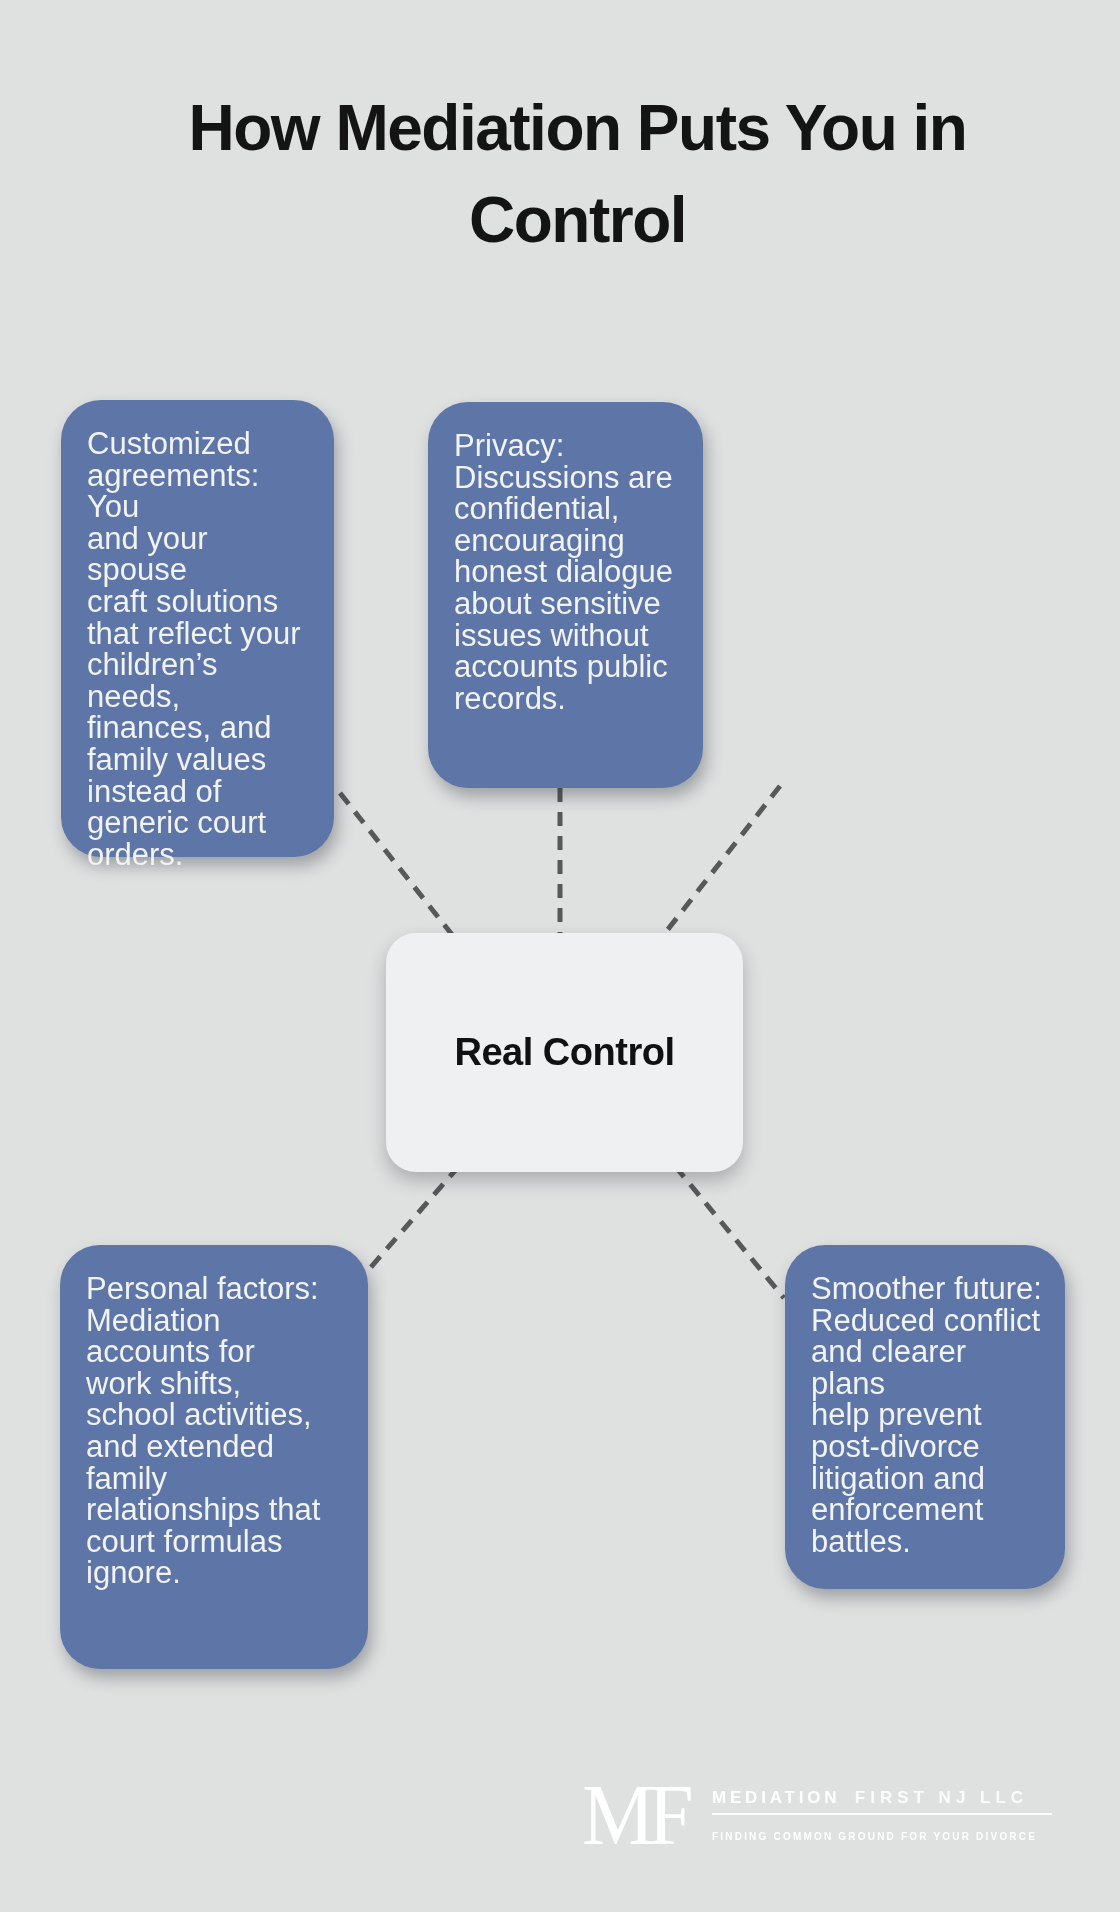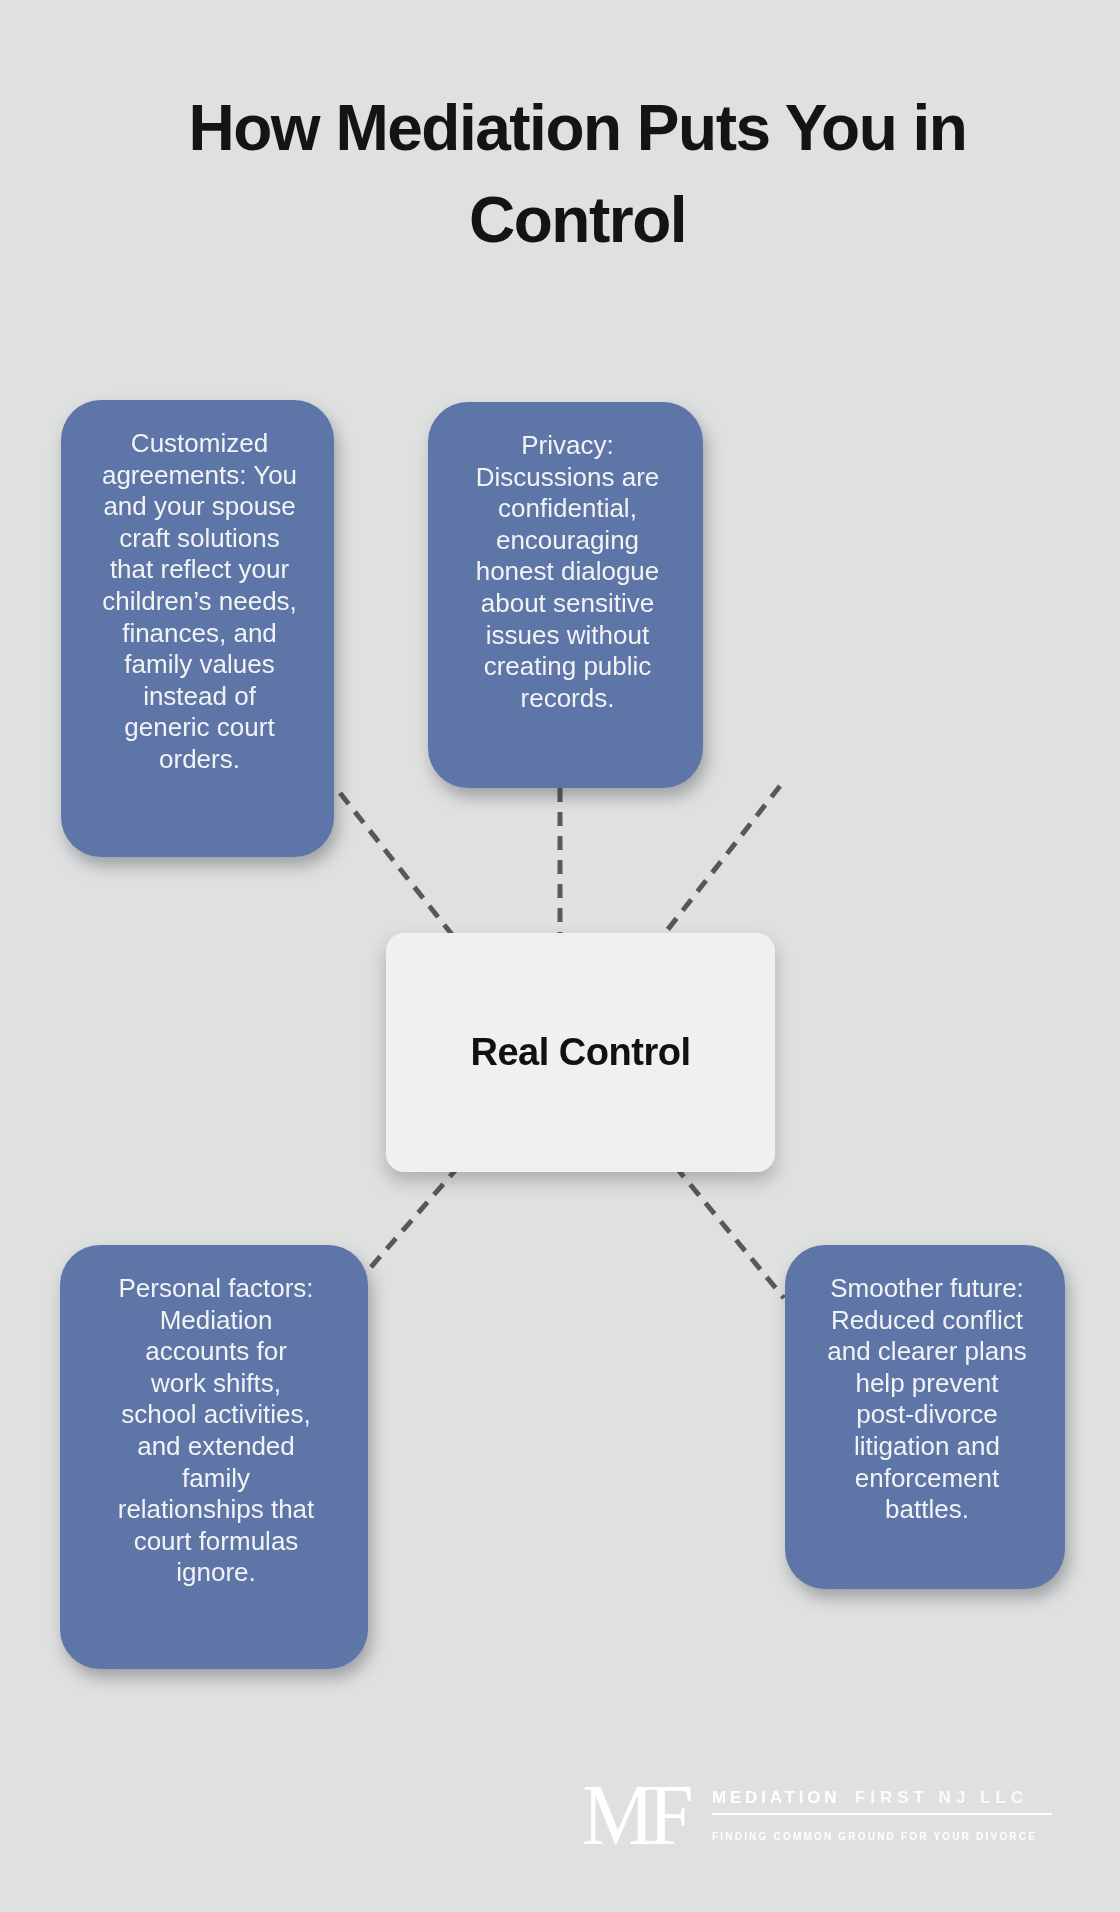--- a/index.html
+++ b/index.html
@@ -44,37 +44,36 @@
     position: absolute;
     background: var(--node-blue, #5d75a7);
     border-radius: 40px;
     box-shadow: 4px 9px 16px rgba(40, 45, 55, 0.35);
     box-sizing: border-box;
     padding: 28px 22px 24px 26px;
   }
   .node p {
     margin: 0;
     color: var(--node-text, #f2f3f5);
-    font-size: 26px;
+    font-size: 31px;
     line-height: 31.6px;
     white-space: pre-line;
-    text-align: center;
   }
   .node-tl { left: 61px;  top: 400px;  width: 273px; height: 457px; }
   .node-tm { left: 428px; top: 402px;  width: 275px; height: 386px; }
   .node-tr { left: 789px; top: 402px;  width: 281px; height: 421px; }
   .node-bl { left: 60px;  top: 1245px; width: 308px; height: 424px; }
   .node-br { left: 785px; top: 1245px; width: 280px; height: 344px; }
 
   .center-node {
     position: absolute;
     left: 386px; top: 933px;
-    width: 389px; height: 239px;
+    width: 357px; height: 239px;
     background: var(--center-bg, #eef0f2);
-    border-radius: 18px;
+    border-radius: 30px;
     box-shadow: 0 9px 18px rgba(40, 45, 55, 0.28);
     display: flex;
     align-items: center;
     justify-content: center;
   }
   .center-node span {
     font-size: 38px;
     font-weight: 700;
     letter-spacing: -0.5px;
     color: var(--center-text, #111111);
@@ -150,21 +149,21 @@
   </div>
 
   <div class="node node-tm">
     <p>Privacy:
 Discussions are
 confidential,
 encouraging
 honest dialogue
 about sensitive
 issues without
-creating public
+accounts public
 records.</p>
   </div>
 
 
   <div class="node node-bl">
     <p>Personal factors:
 Mediation
 accounts for
 work shifts,
 school activities,

